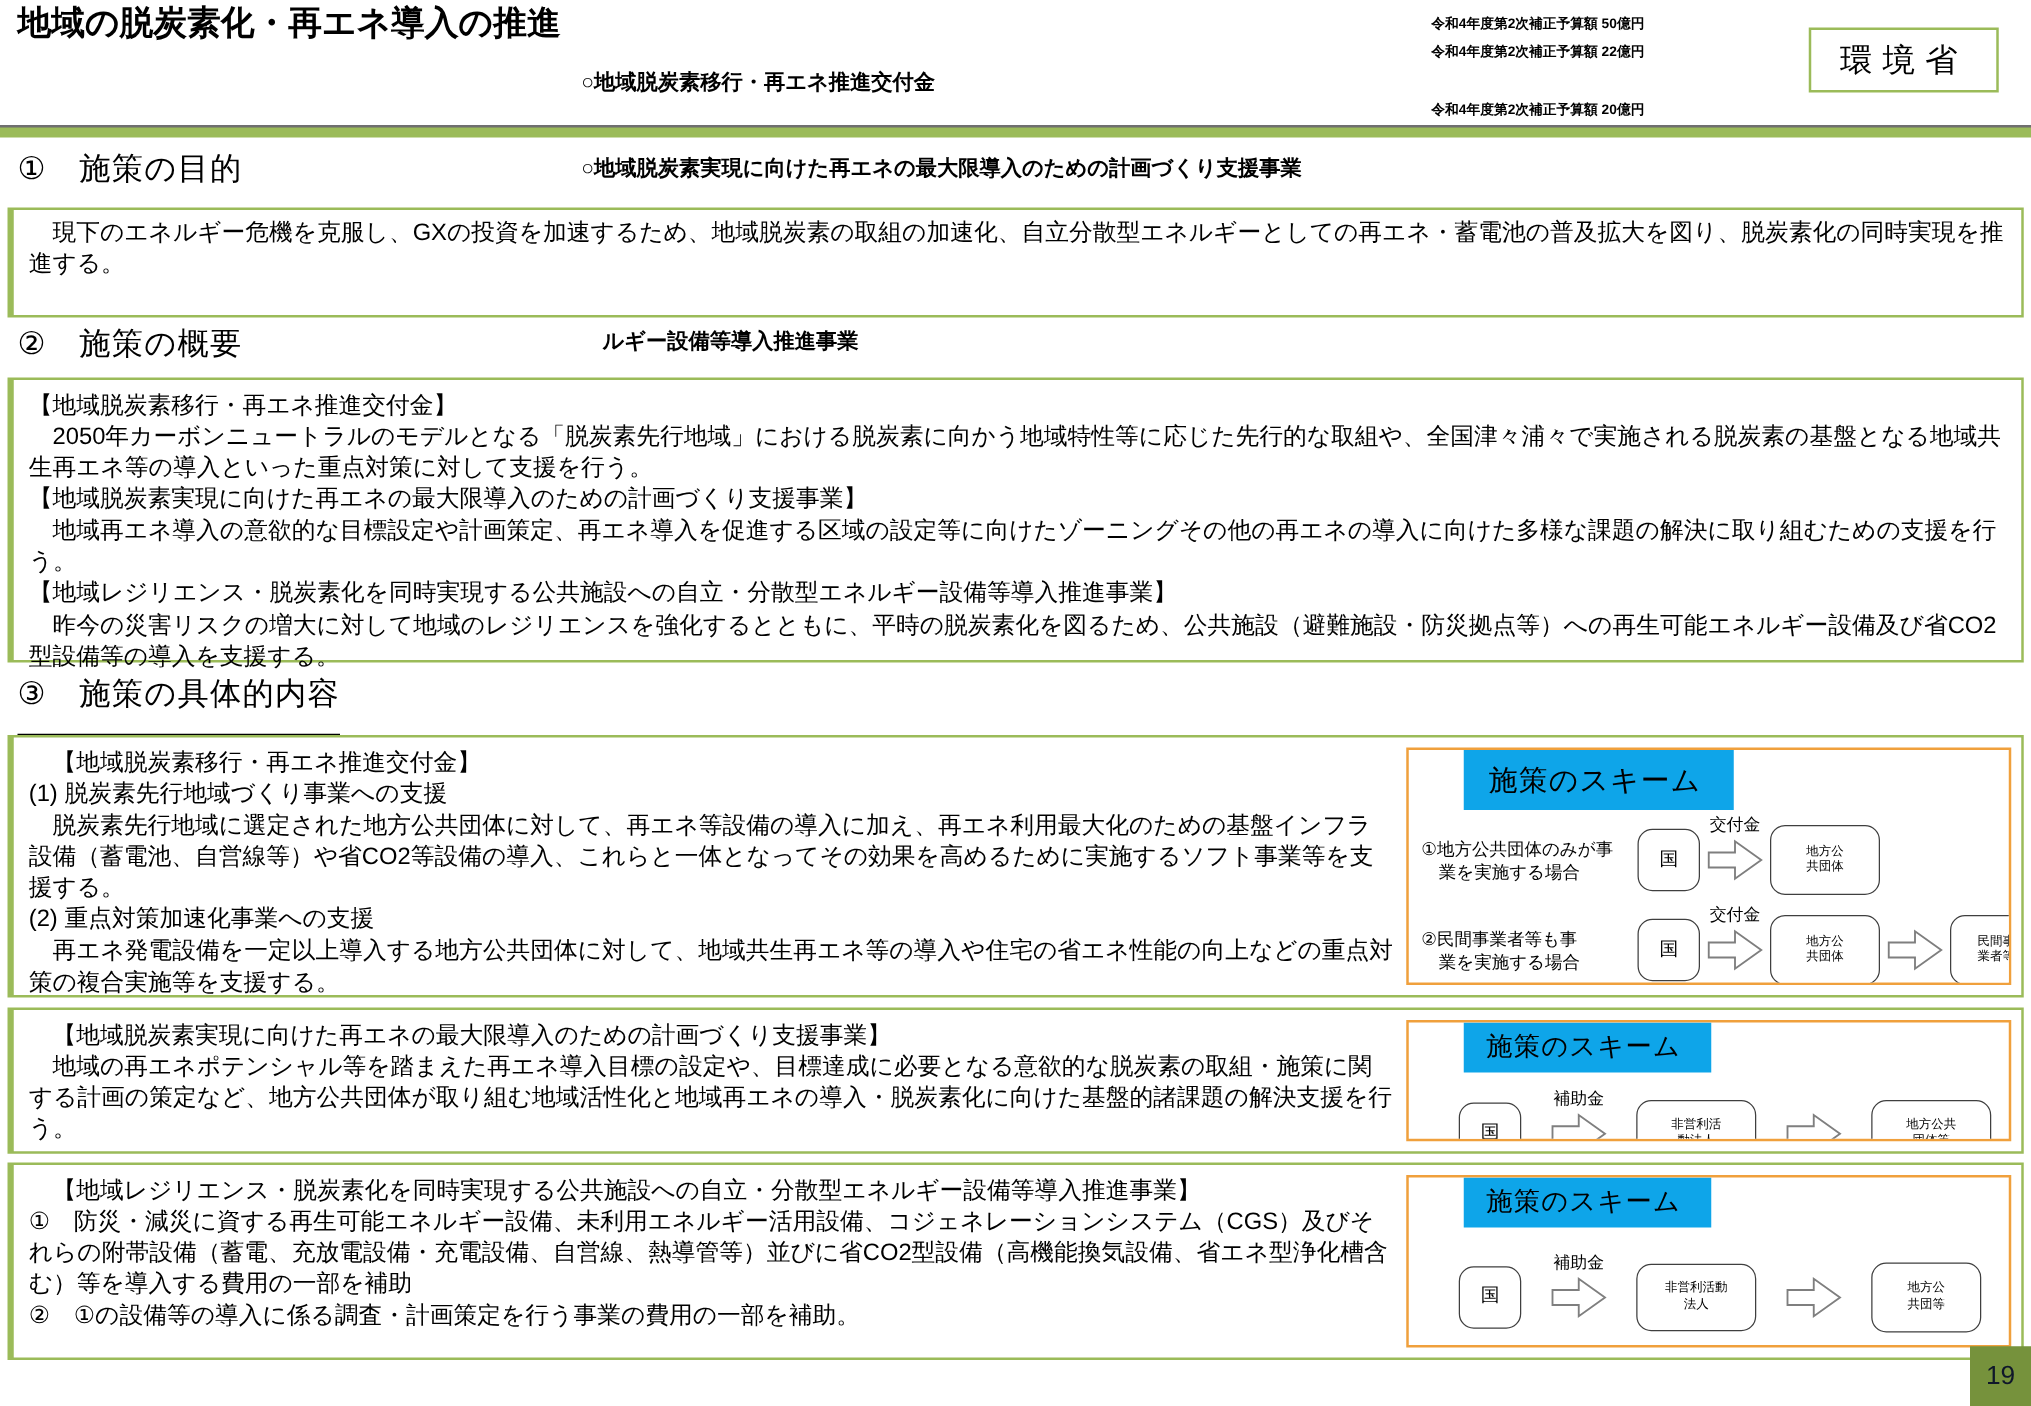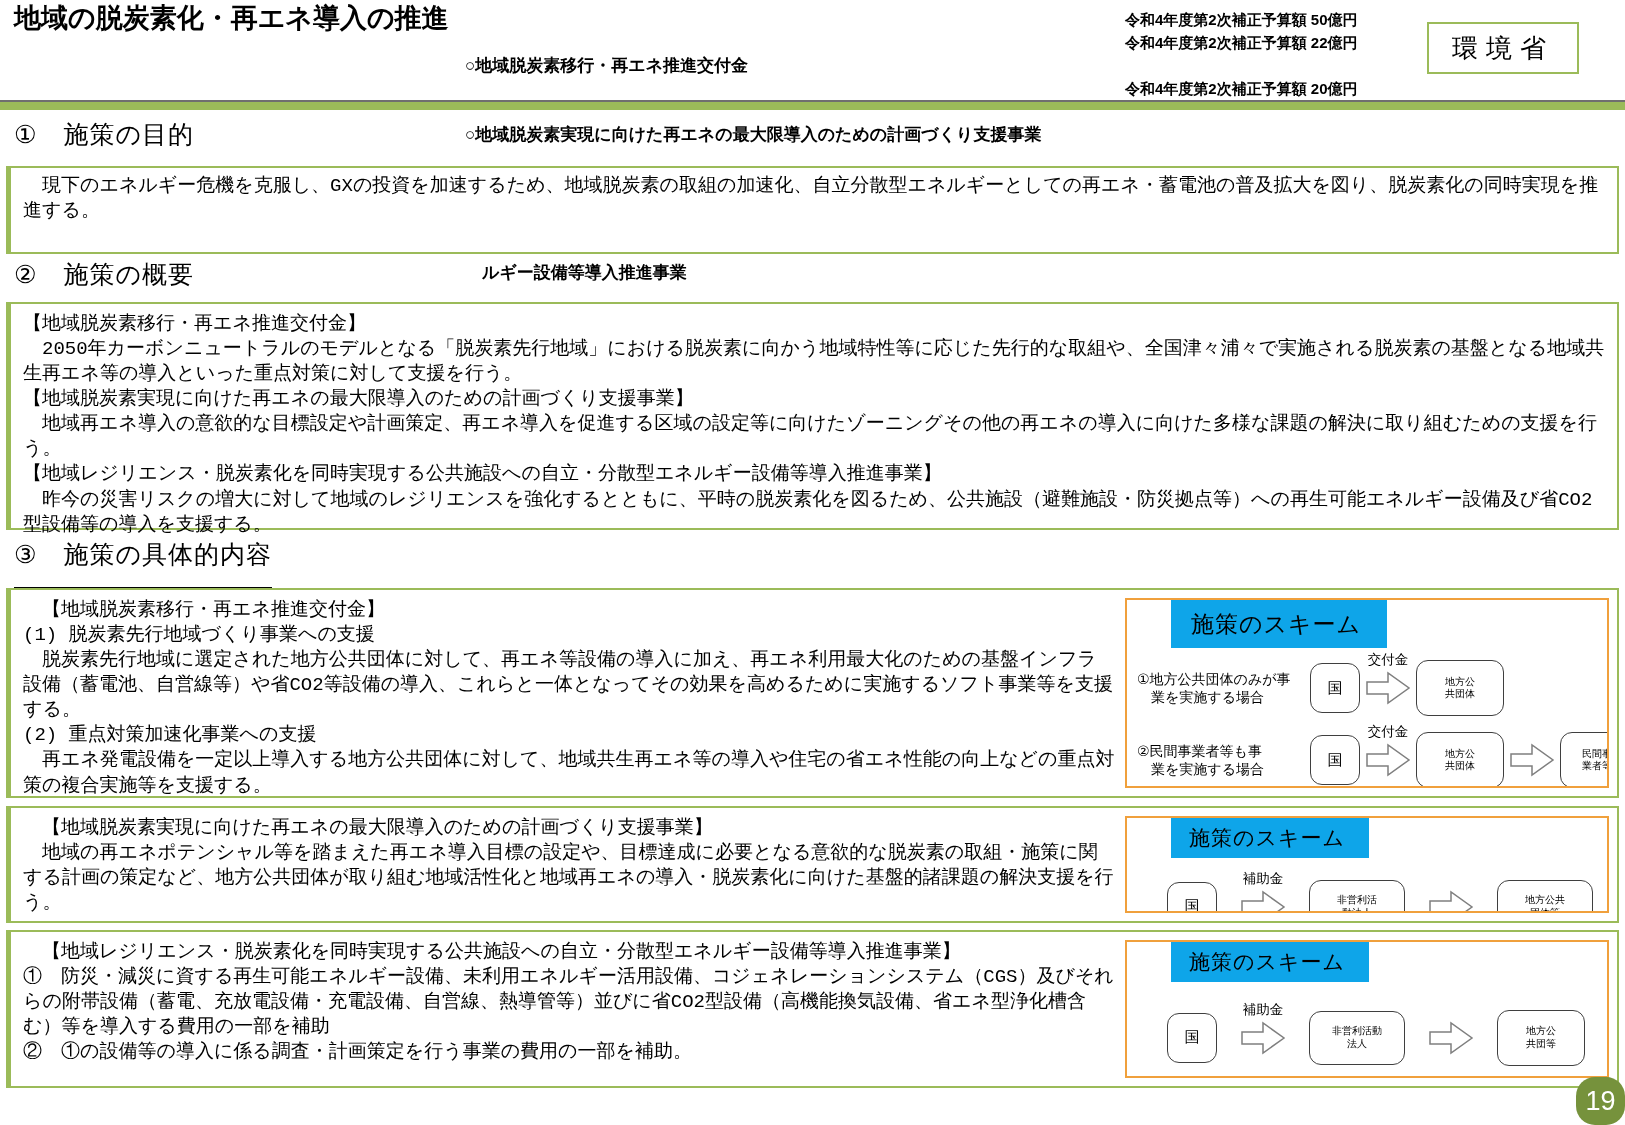--- a/index.html
+++ b/index.html
@@ -8,58 +8,58 @@
     position:relative;
     background:#ffffff;
     font-family:"Liberation Sans","DejaVu Sans",sans-serif;
     color:#000;
     overflow:hidden;
   }
   
   .header { position:absolute; top:0; left:0; width:1625px; height:100px; display:flex; }
   .title { width:465px; padding-left:14px; font-size:27px; font-weight:bold; letter-spacing:0px; white-space:nowrap; }
   .programs { width:660px; padding-top:8px; font-size:17px; font-weight:bold; line-height:23px; white-space:pre; }
-  .budgets { width:290px; padding-top:8px; font-size:15px; font-weight:bold; line-height:23px; white-space:nowrap; }
+  .budgets { width:290px; padding-top:8px; font-size:11px; font-weight:bold; line-height:23px; white-space:nowrap;margin-left:20px; }
   .budget-3 { margin-top:23px; }
   .ministry { width:152px; height:52px; margin-top:22px; margin-left:12px; border:2px solid #9BBB59; display:flex; align-items:center; justify-content:center; font-size:26px; letter-spacing:8px; padding-left:0; }
   .divider { position:absolute; top:100px; left:0; width:1625px; height:10px; background:#9BBB59; border-top:2px solid #6f6f6f; }
   
   .sec-heading { position:absolute; left:14px; font-size:25px; letter-spacing:1px; border-bottom:2px solid #000; padding-bottom:16px; white-space:nowrap; }
   .h1 { top:118px; }
   .h2 { top:258px; }
   .h3 { top:538px; }
   
   .gbox { position:absolute; left:6px; width:1613px; border:2px solid #9BBB59; border-left-width:5px; background:#fff; padding:6px 12px; font-size:19px; line-height:1.32; }
   .purpose-box { top:166px; height:88px; }
   .overview-box { top:302px; height:228px; padding-top:8px; }
   .block1 { top:588px; height:210px; display:flex; padding:4px 6px 4px 12px; }
   .block2 { top:806px; height:117px; display:flex; padding:4px 6px 4px 12px; }
   .block3 { top:930px; height:158px; display:flex; padding:4px 6px 4px 12px; }
   .block-text { flex:1 1 auto; padding-top:4px; padding-right:8px; }
-  .para { margin:0;font-family:Liberation Mono, monospace; }
+  .para { margin:0; }
   
   .scheme { flex:0 0 484px; border:2px solid #F0A03C; background:#fff; position:relative; align-self:stretch; margin:4px 2px; overflow:hidden; }
   .scheme-title { display:inline-block; background:#0ea5e9; font-size:23px; padding:9px 26px 9px 20px; letter-spacing:1px;margin-left:44px; }
   .s2 .scheme-title, .s3 .scheme-title { font-size:21px; padding:6px 24px 6px 18px; }
   .srow { display:flex; align-items:center; gap:5px; padding-left:10px; }
   .s1 .srow1 { margin-top:12px; }
   .s1 .srow2 { margin-top:16px; }
   .s2 .srow1 { margin-top:22px; }
   .s3 .srow1 { margin-top:28px; }
   .slabel { width:168px; font-size:14px; line-height:1.3; white-space:pre-line; flex:0 0 auto; }
   .snode { border:1.5px solid #3f3f3f; border-radius:12px; background:#fff; display:flex; align-items:center; justify-content:center; text-align:center; font-size:10px; line-height:1.25; white-space:pre-line; flex:0 0 auto; }
   .n-kuni { width:50px; height:50px; font-size:15px; }
   .n-mid { width:88px; height:56px; }
   .n-sm { width:74px; height:56px; }
   .n-w { width:96px; height:54px; }
   .sarrow { position:relative; width:46px; height:36px; flex:0 0 auto; }
   .sarrow svg { display:block; }
   .money { position:absolute; top:-19px; left:0; width:100%; text-align:center; font-size:13.5px; white-space:nowrap; }
   
-  .page-num { position:absolute; right:0; bottom:0; width:49px; height:48px; background:#76923C; color:#ffffff; font-size:27px; display:flex; align-items:center; justify-content:center;border-radius:19px; }
+  .page-num { position:absolute; right:0; bottom:0; width:49px; height:48px; background:#76923C; color:#0f172a; font-size:21px; display:flex; align-items:center; justify-content:center; }
 </style>
 </head>
 <body>
 
 <div class="header">
   <div class="title">地域の脱炭素化・再エネ導入の推進</div>
   <div class="programs">
     <div>○地域脱炭素移行・再エネ推進交付金</div>
     <div>○地域脱炭素実現に向けた再エネの最大限導入のための計画づくり支援事業</div>
     <div>○地域レジリエンス・脱炭素化を同時実現する公共施設への自立・分散型エネ</div>

